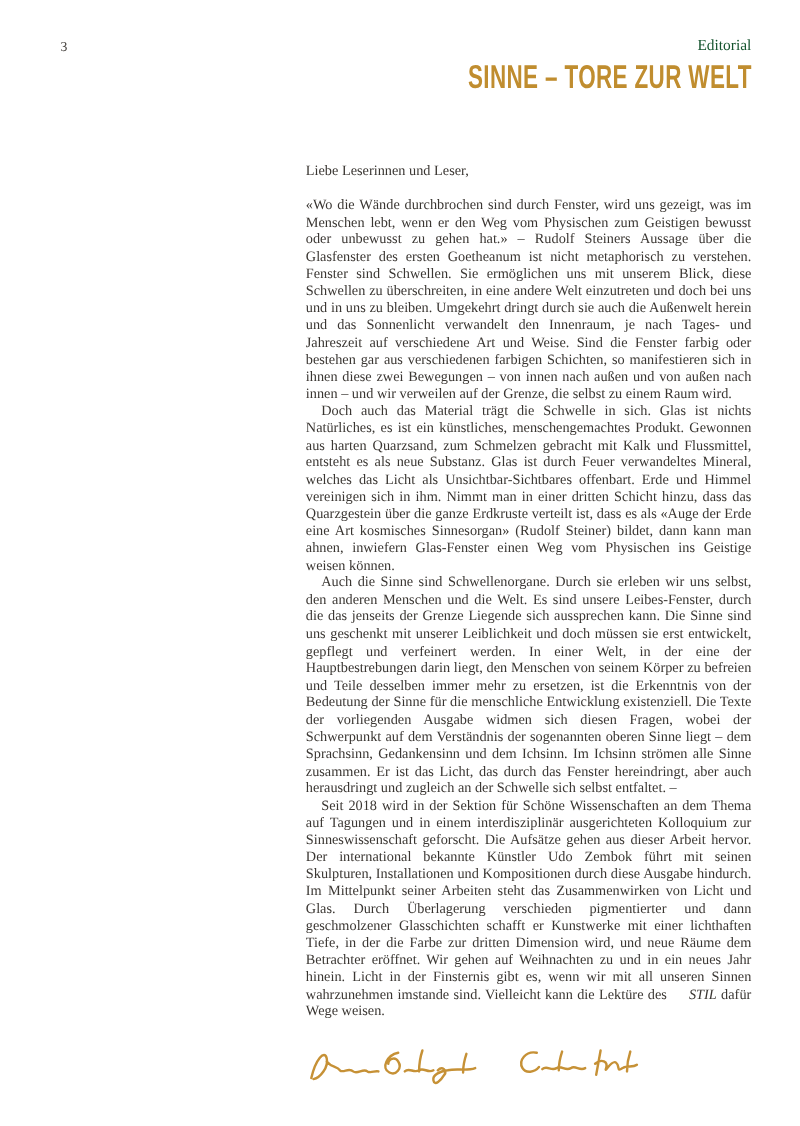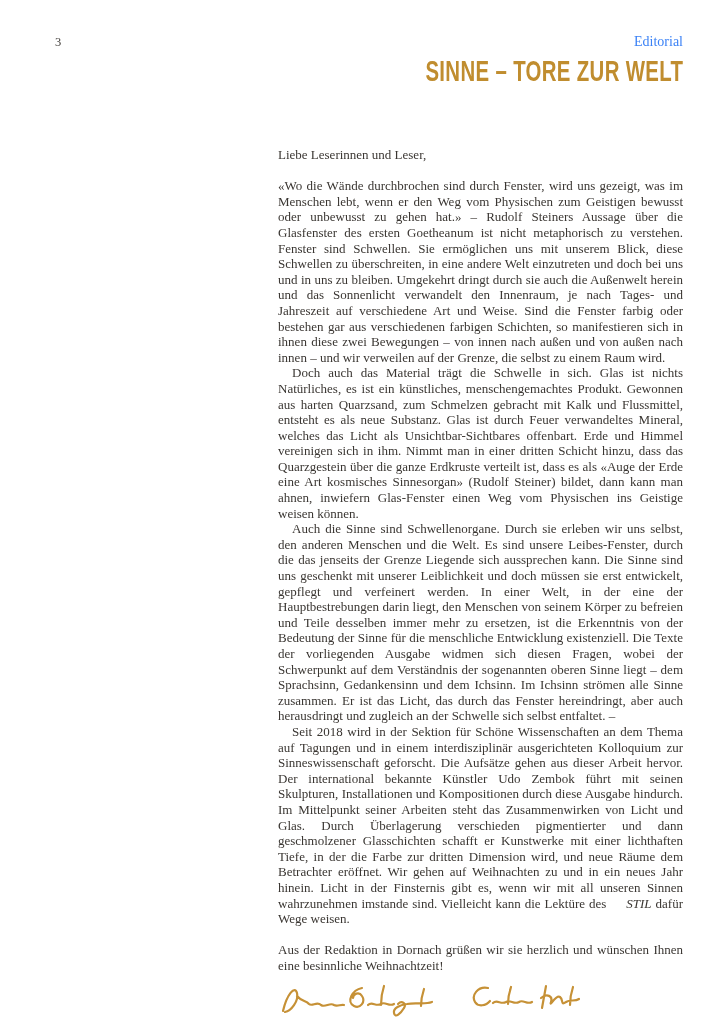--- a/index.html
+++ b/index.html
@@ -20,21 +20,21 @@
     left: 55px;
     top: 35px;
     font-size: 12.5px;
     color: #413d39;
   }
   .section-label {
     position: absolute;
     right: 44px;
     top: 34px;
     font-size: 14px;
-    color: #3b82f6;
+    color: #14532d;
   }
   .page-title {
     position: absolute;
     right: 44px;
     top: 54px;
     margin: 0;
     font-family: "Liberation Sans", sans-serif;
     font-weight: 700;
     font-size: 30px;
     letter-spacing: 0.5px;
@@ -94,21 +94,20 @@
     <p>«Wo die Wände durchbrochen sind durch Fenster, wird uns gezeigt, was im Menschen lebt, wenn er den Weg vom Physischen zum Geistigen bewusst oder unbewusst zu gehen hat.» – Rudolf Steiners Aussage über die Glasfenster des ersten Goetheanum ist nicht metaphorisch zu verstehen. Fenster sind Schwellen. Sie ermöglichen uns mit unserem Blick, diese Schwellen zu überschreiten, in eine andere Welt einzutreten und doch bei uns und in uns zu bleiben. Umgekehrt dringt durch sie auch die Außenwelt herein und das Sonnenlicht verwandelt den Innenraum, je nach Tages- und Jahreszeit auf verschiedene Art und Weise. Sind die Fenster farbig oder bestehen gar aus verschiedenen farbigen Schichten, so manifestieren sich in ihnen diese zwei Bewegungen – von innen nach außen und von außen nach innen – und wir verweilen auf der Grenze, die selbst zu einem Raum wird.</p>
 
     <p class="indent">Doch auch das Material trägt die Schwelle in sich. Glas ist nichts Natürliches, es ist ein künstliches, menschengemachtes Produkt. Gewonnen aus harten Quarzsand, zum Schmelzen gebracht mit Kalk und Flussmittel, entsteht es als neue Substanz. Glas ist durch Feuer verwandeltes Mineral, welches das Licht als Unsichtbar-Sichtbares offenbart. Erde und Himmel vereinigen sich in ihm. Nimmt man in einer dritten Schicht hinzu, dass das Quarzgestein über die ganze Erdkruste verteilt ist, dass es als «Auge der Erde eine Art kosmisches Sinnesorgan» (Rudolf Steiner) bildet, dann kann man ahnen, inwiefern Glas-Fenster einen Weg vom Physischen ins Geistige weisen können.</p>
 
     <p class="indent">Auch die Sinne sind Schwellenorgane. Durch sie erleben wir uns selbst, den anderen Menschen und die Welt. Es sind unsere Leibes-Fenster, durch die das jenseits der Grenze Liegende sich aussprechen kann. Die Sinne sind uns geschenkt mit unserer Leiblichkeit und doch müssen sie erst entwickelt, gepflegt und verfeinert werden. In einer Welt, in der eine der Hauptbestrebungen darin liegt, den Menschen von seinem Körper zu befreien und Teile desselben immer mehr zu ersetzen, ist die Erkenntnis von der Bedeutung der Sinne für die menschliche Entwicklung existenziell. Die Texte der vorliegenden Ausgabe widmen sich diesen Fragen, wobei der Schwerpunkt auf dem Verständnis der sogenannten oberen Sinne liegt – dem Sprachsinn, Gedankensinn und dem Ichsinn. Im Ichsinn strömen alle Sinne zusammen. Er ist das Licht, das durch das Fenster hereindringt, aber auch herausdringt und zugleich an der Schwelle sich selbst entfaltet. –</p>
 
     <p class="indent"><span>Seit 2018 wird in der Sektion für Schöne Wissenschaften an dem Thema auf Tagungen und in einem interdisziplinär ausgerichteten Kolloquium zur Sinneswissenschaft geforscht. Die Aufsätze gehen aus dieser Arbeit hervor. Der international bekannte Künstler Udo Zembok führt mit seinen Skulpturen, Installationen und Kompositionen durch diese Ausgabe hindurch. Im Mittelpunkt seiner Arbeiten steht das Zusammenwirken von Licht und Glas. Durch Überlagerung verschieden pigmentierter und dann geschmolzener Glasschichten schafft er Kunstwerke mit einer lichthaften Tiefe, in der die Farbe zur dritten Dimension wird, und neue Räume dem Betrachter eröffnet. Wir gehen auf Weihnachten zu und in ein neues Jahr hinein. Licht in der Finsternis gibt es, wenn wir mit all unseren Sinnen wahrzunehmen imstande sind. Vielleicht kann die Lektüre des </span><span class="italic">STIL</span><span> dafür Wege weisen.</span></p>
 
     <div class="gap"></div>
 
-    <p>Aus der Redaktion in Dornach grüßen wir sie herzlich und wünschen Ihnen eine besinnliche Weihnachtzeit!</p>
 
     <div class="signatures">
 
       <svg class="signature-svg" width="172" height="44" viewBox="0 0 172 44" role="img" aria-label="Ariane Eichenberg">
         <path d="M5,33 C9,16 17,7 19,15 C21,23 13,33 7,34 M19,18 C24,24 28,22 31,26 C34,29 39,23 43,27 C47,30 52,24 56,27 C59,29 63,26 66,27"></path>
         <path d="M84,10 C74,12 68,24 76,28 C82,31 88,24 84,18 C81,13 75,16 75,20 M90,27 C94,23 98,29 103,26 C107,23 111,29 116,26 M106,8 C104,14 103,21 103,27 M120,26 C124,22 129,26 126,30 C123,35 117,41 116,35 C115,30 122,27 129,26 C138,24 146,27 154,24 M146,11 C144,17 143,23 143,28"></path>
       </svg>
 
       <svg class="signature-svg" width="118" height="44" viewBox="0 0 118 44" role="img" aria-label="Christiane Haid">
         <path d="M22,10 C12,8 5,17 9,24 C12,29 20,28 24,23 M27,25 C31,21 35,27 40,24 C44,21 48,27 53,24 C57,21 61,27 66,24 M45,9 C43,15 42,21 42,26"></path>

